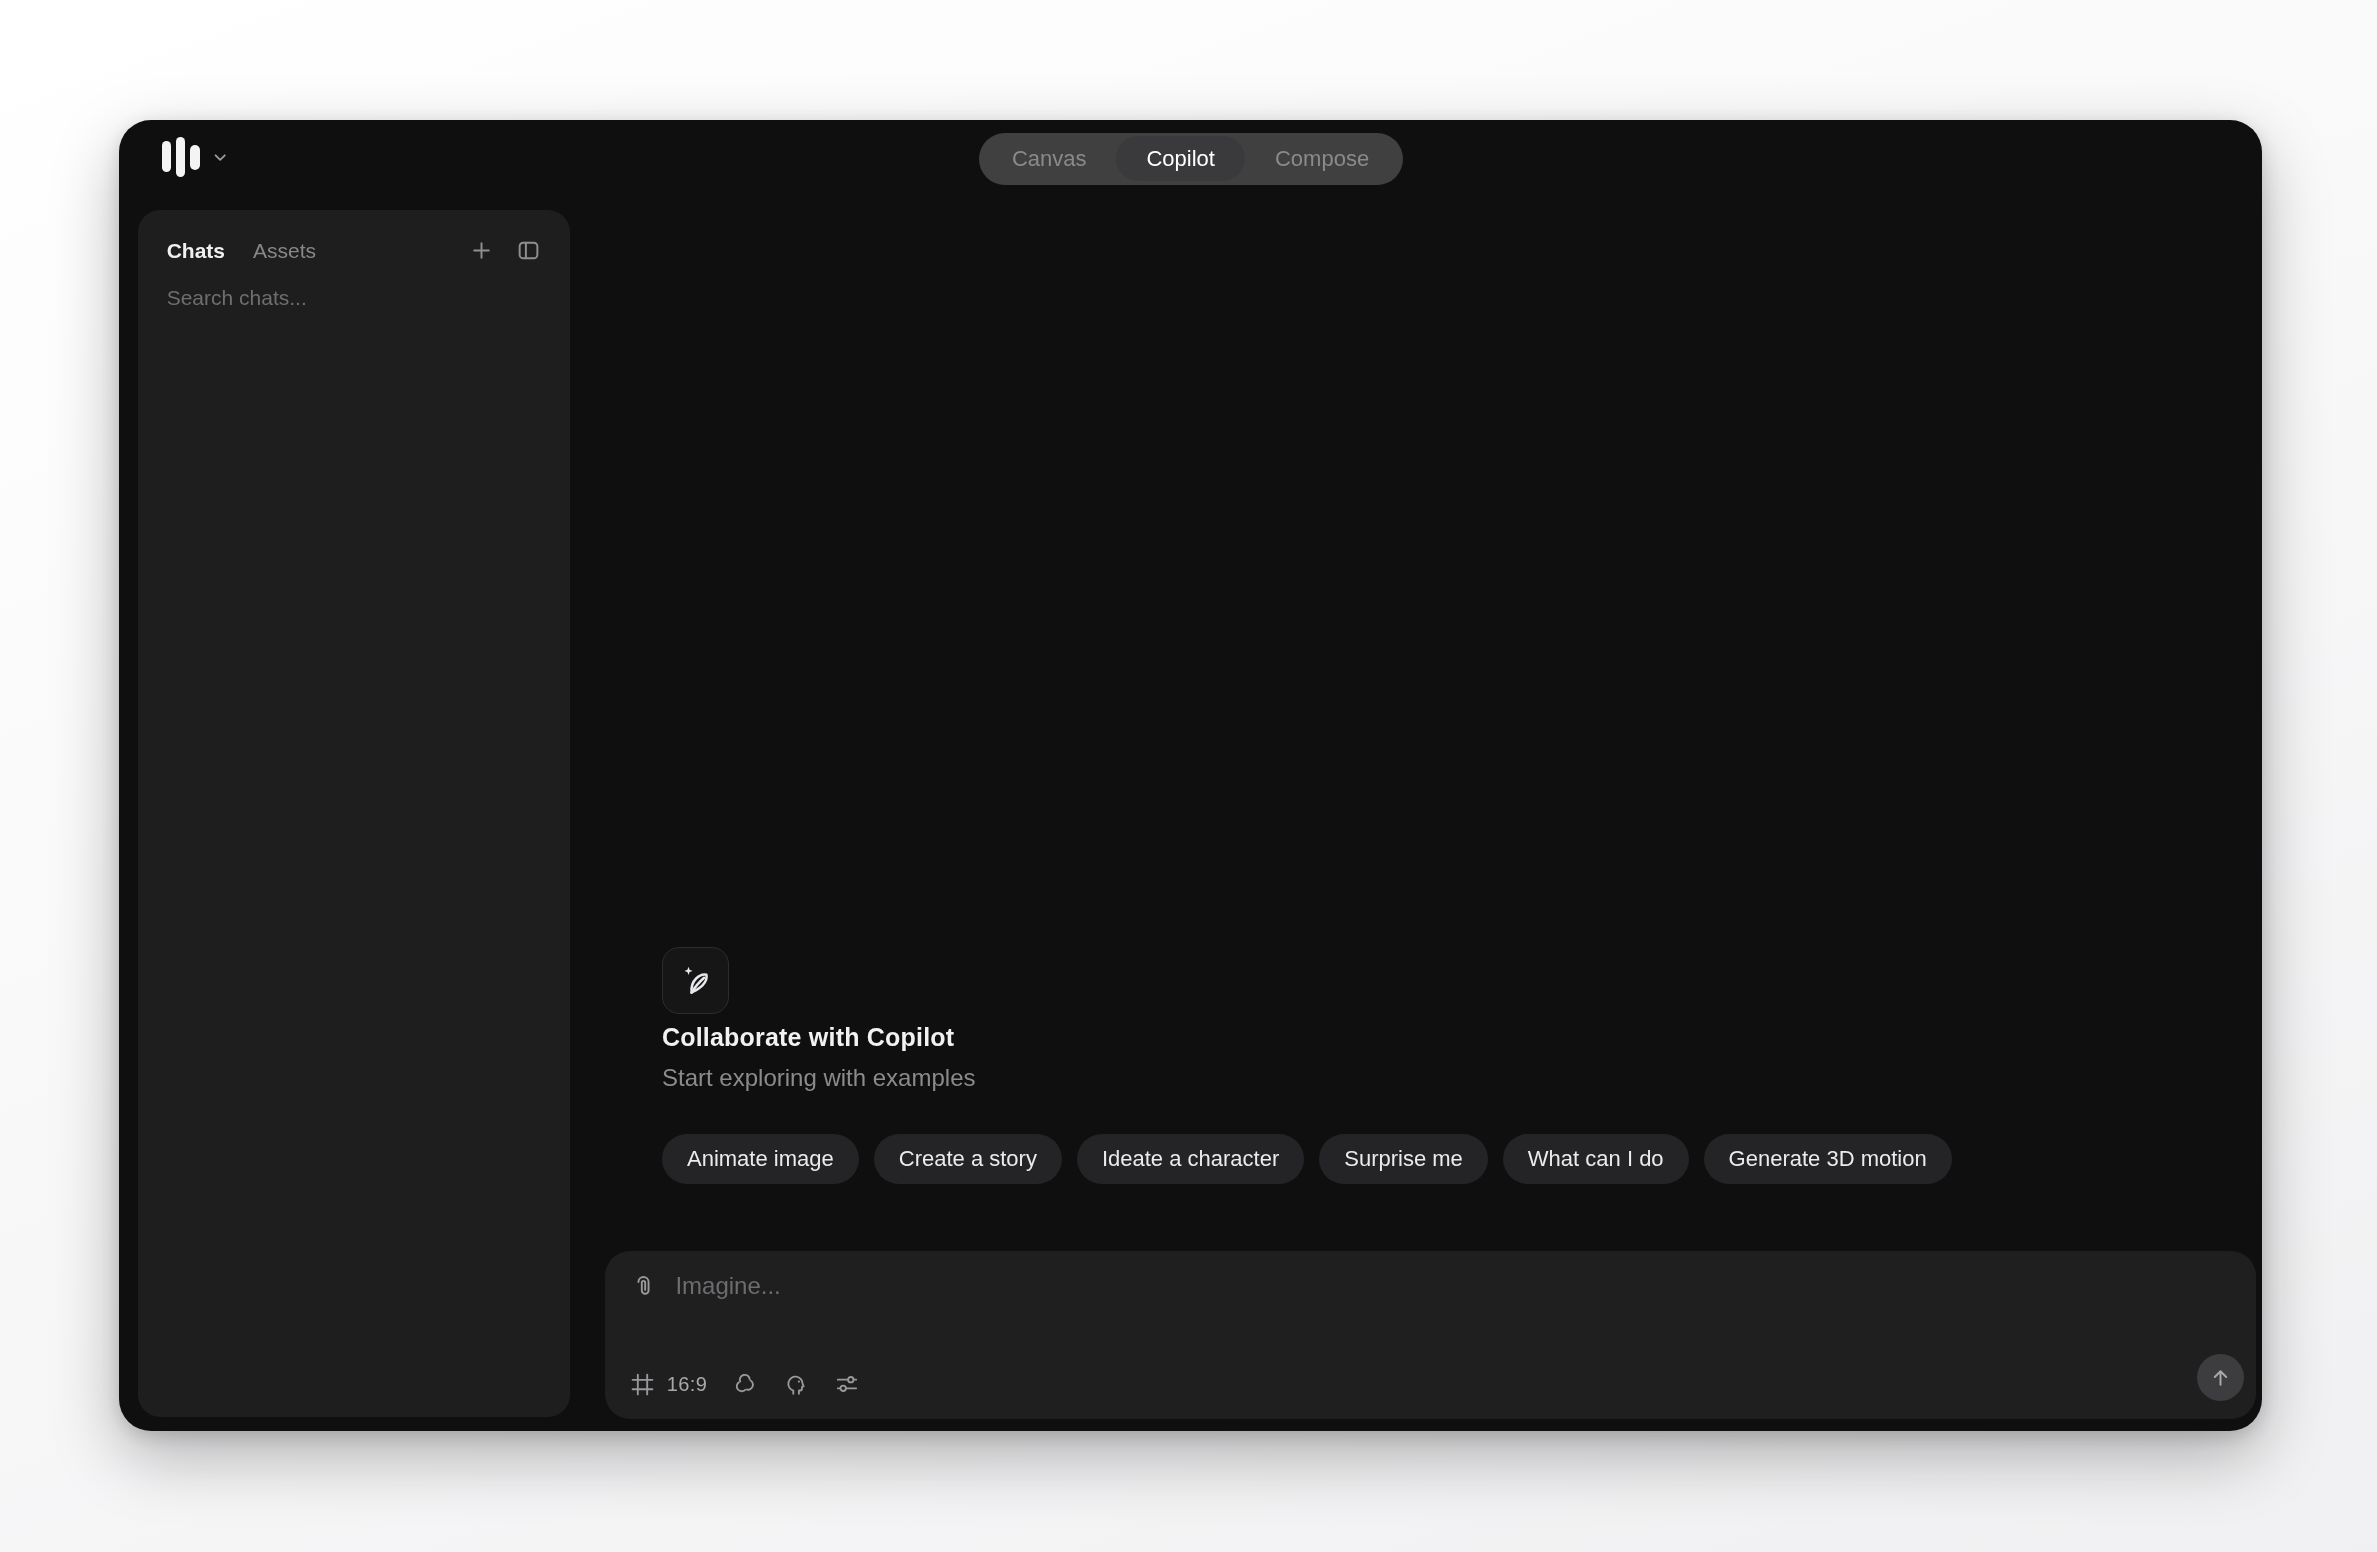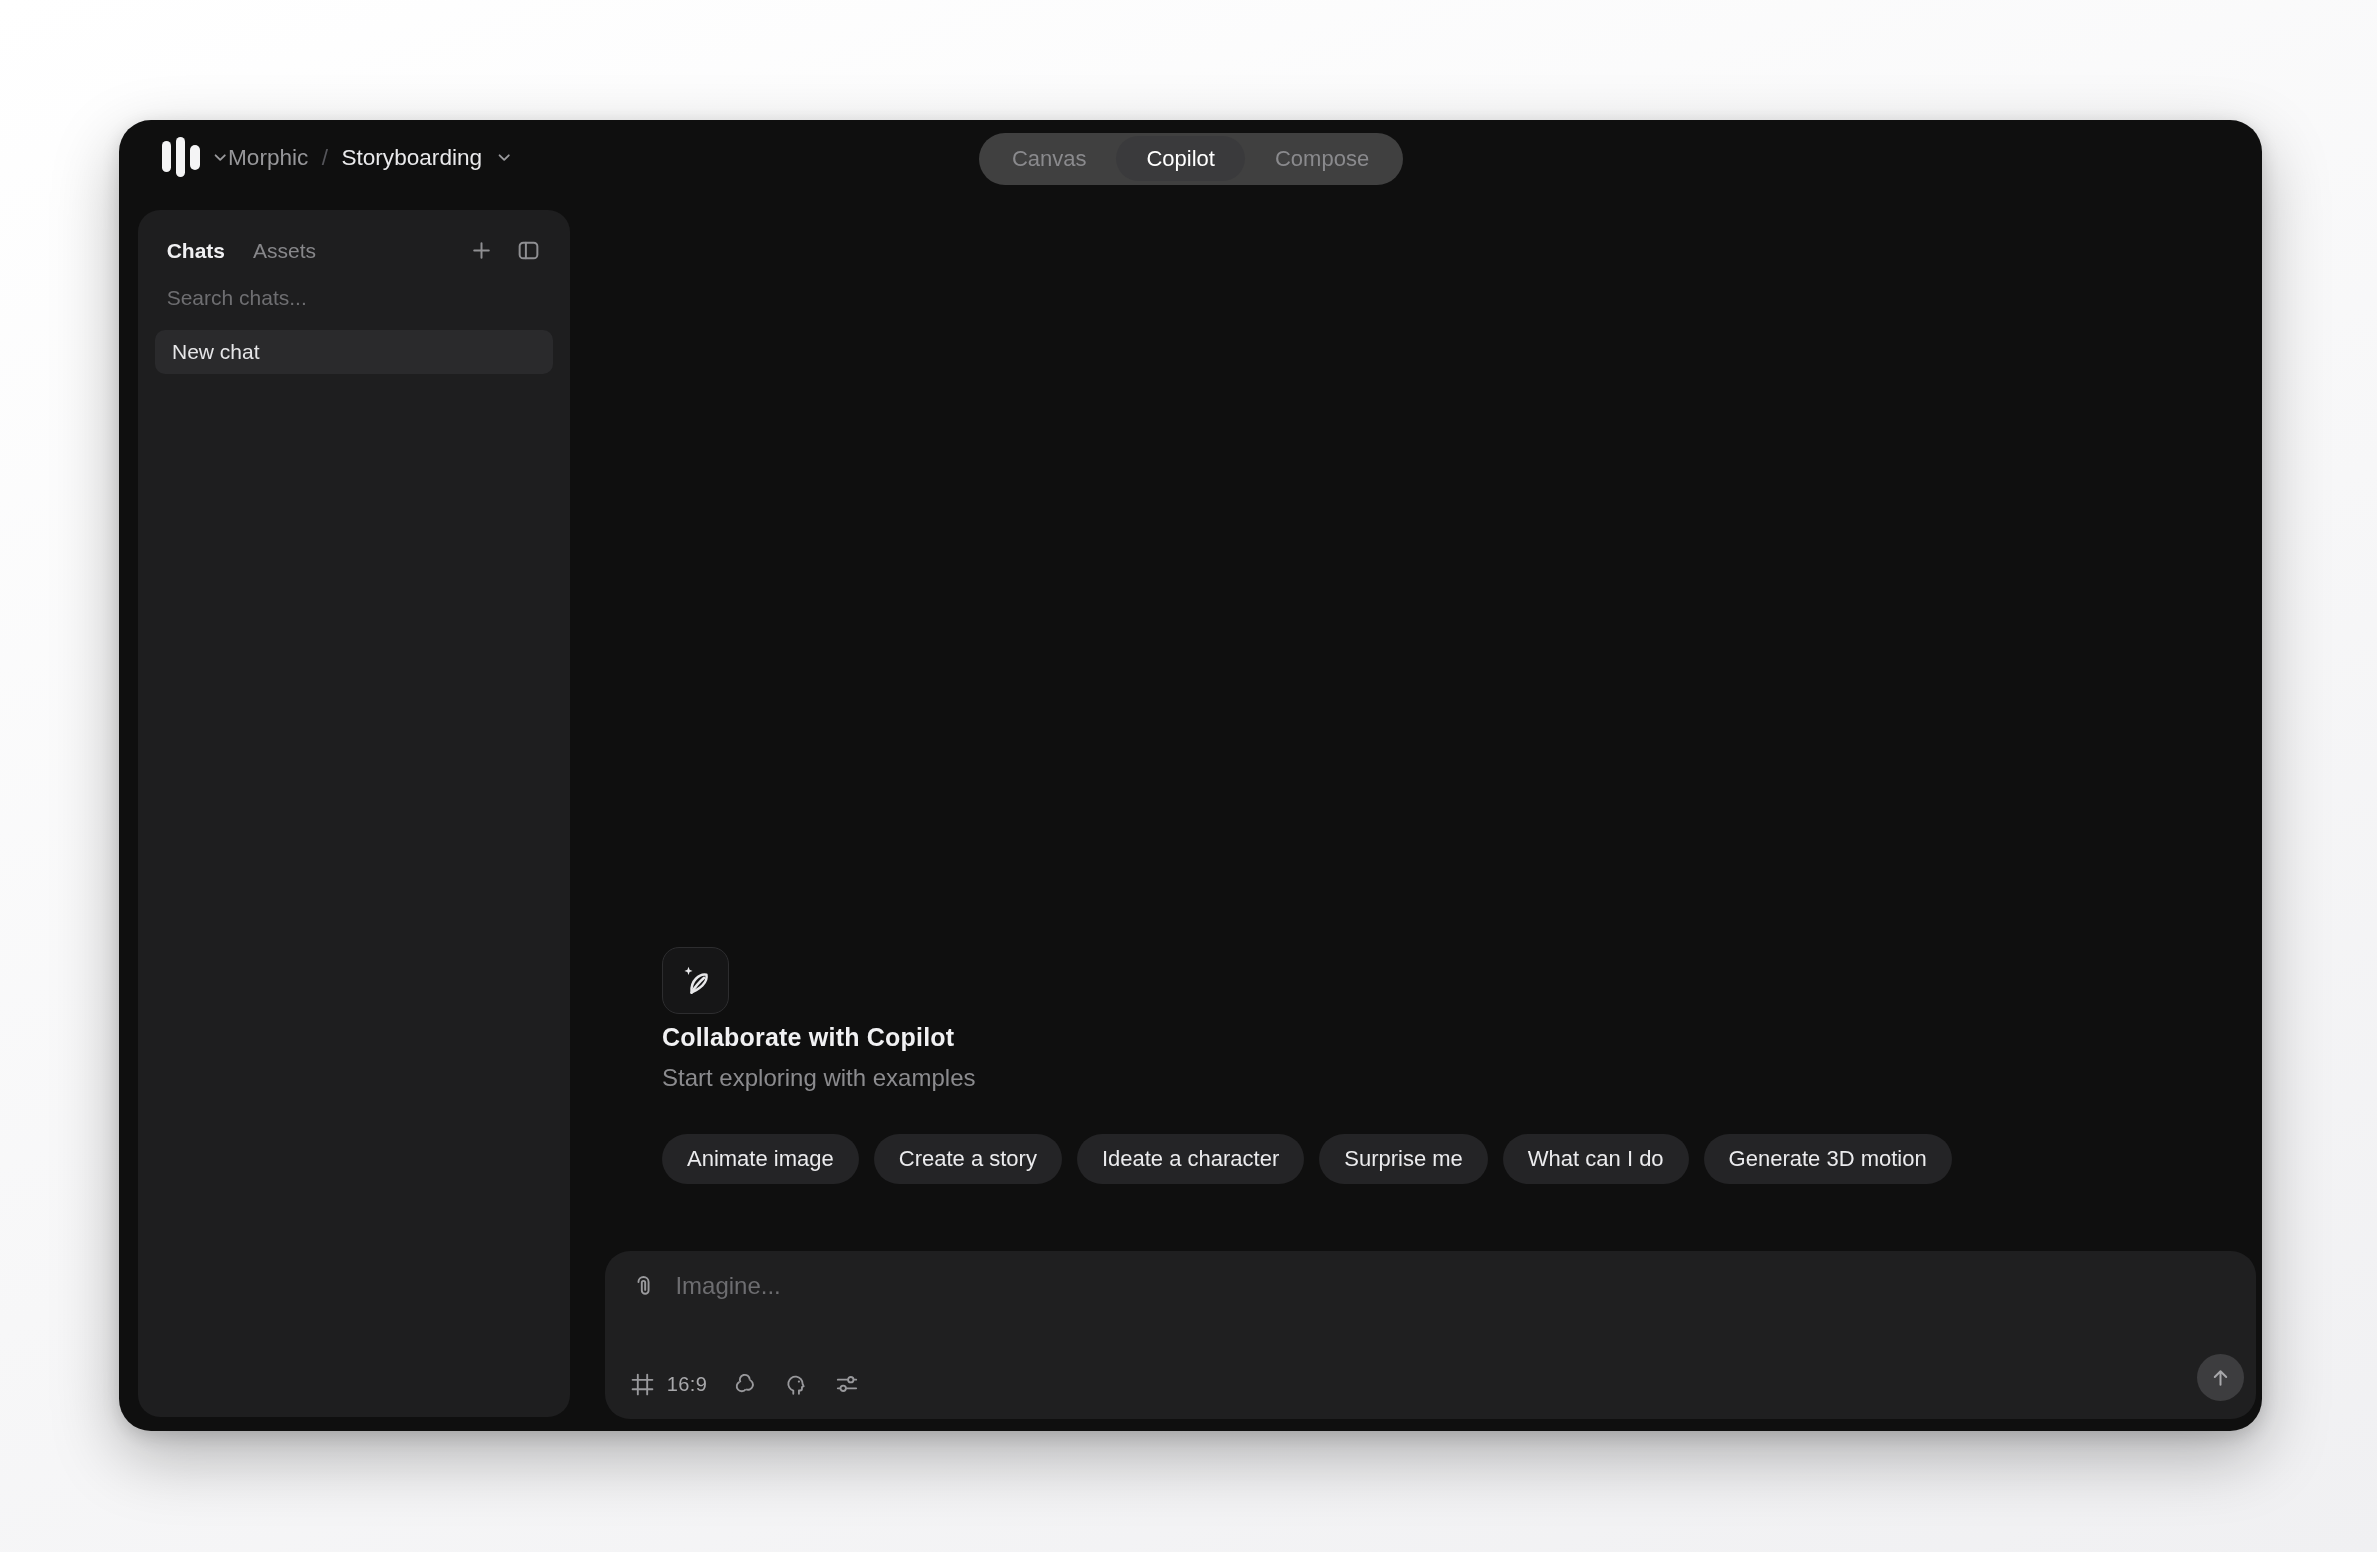--- a/index.html
+++ b/index.html
@@ -112,30 +112,20 @@
           <i></i>
           <i></i>
           <i></i>
         </span>
       <span class="chev">
         <svg width="18.4" height="18.4" viewBox="0 0 24 24" fill="none" stroke="currentColor" stroke-width="2.4" stroke-linecap="round" stroke-linejoin="round">
             <path d="m6 9.5 6 6 6-6"></path>
           </svg>
       </span>
     </div>
-    <div class="breadcrumb">
-      <span class="crumb-app">Morphic</span>
-      <span class="crumb-sep">/</span>
-      <span class="crumb-project">Storyboarding</span>
-      <span class="chev">
-        <svg width="18.4" height="18.4" viewBox="0 0 24 24" fill="none" stroke="currentColor" stroke-width="2.4" stroke-linecap="round" stroke-linejoin="round">
-            <path d="m6 9.5 6 6 6-6"></path>
-          </svg>
-      </span>
-    </div>
 
     <div class="seg-control">
       <div class="seg">Canvas</div>
       <div class="seg active">Copilot</div>
       <div class="seg">Compose</div>
     </div>
   </div>
 
   <aside class="sidebar">
     <div class="sidebar-head">
@@ -151,23 +141,20 @@
           <svg width="25" height="25" viewBox="0 0 24 24" fill="none" stroke="currentColor" stroke-width="1.9" stroke-linecap="round" stroke-linejoin="round">
               <rect x="3.5" y="4.5" width="17" height="15" rx="3.5"></rect>
               <path d="M9.5 4.5v15"></path>
             </svg>
         </span>
       </span>
     </div>
     <div class="sb-search">
       <input type="text" placeholder="Search chats..." style="">
     </div>
-    <div class="chat-item selected">
-      <span>New chat</span>
-    </div>
   </aside>
 
   <section class="hero">
     <div class="hero-icon-card">
       <svg width="35" height="35" viewBox="0 0 24 24" fill="none" stroke="currentColor" stroke-width="1.7" stroke-linecap="round" stroke-linejoin="round">
         <path d="M7.2 2.6l.75 2.05 2.05.75-2.05.75L7.2 8.2l-.75-2.05L4.4 5.4l2.05-.75z" fill="currentColor" stroke="none"></path>
         <path d="M9.3 20.3c-.4-3.9.7-7.2 3-9.5 2.2-2.2 5-3.2 7.2-2.7.5 2.2-.5 5-2.7 7.2-2.3 2.3-4.6 3.4-7.5 5z"></path>
         <path d="M9.3 20.3c2.2-3.8 5-7 8.6-10.2"></path>
       </svg>
     </div>

